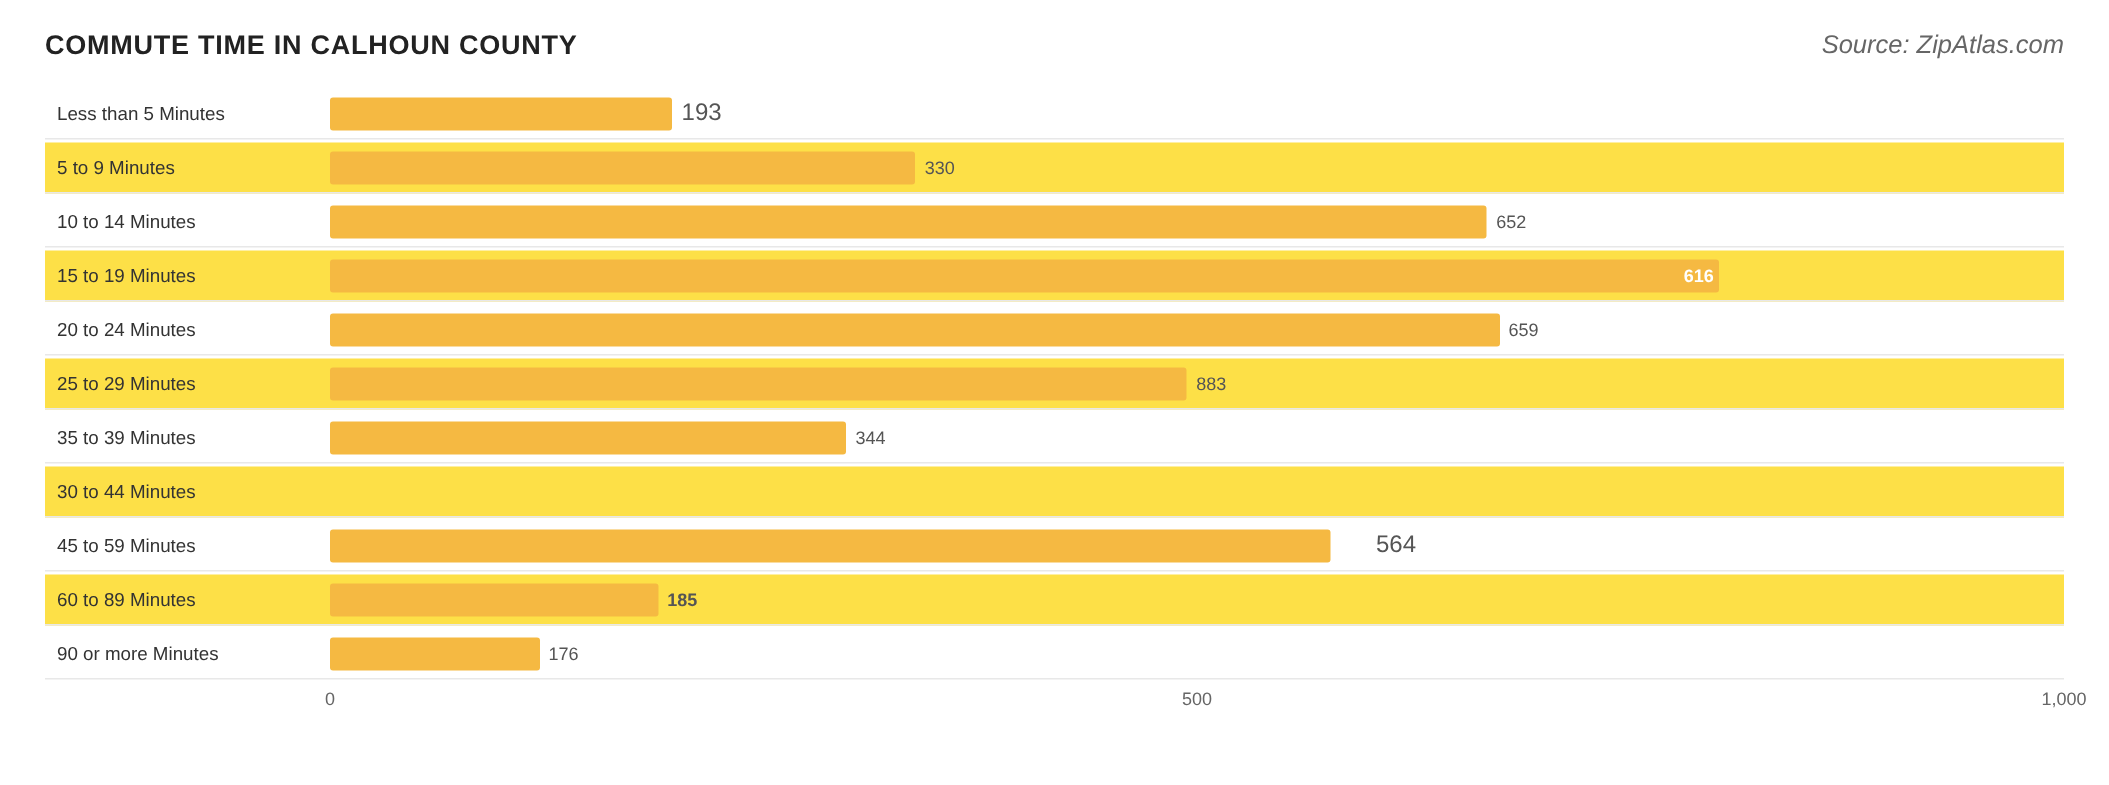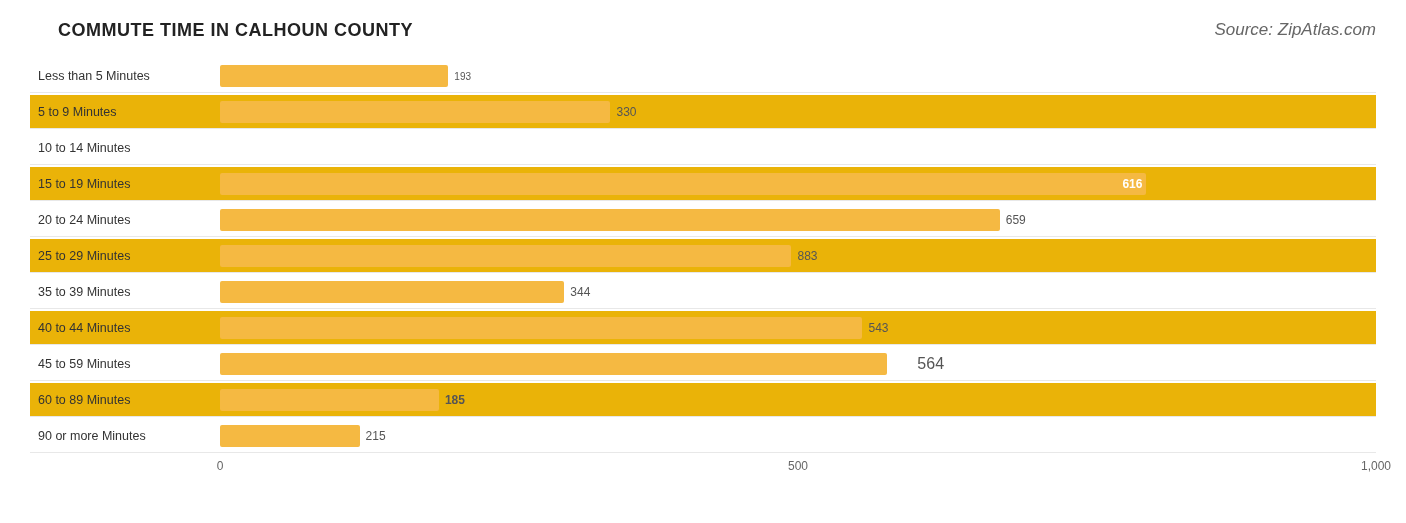--- a/index.html
+++ b/index.html
@@ -15,36 +15,35 @@
       justify-content: space-between;
       align-items: flex-start;
       margin-bottom: 18px;
     }
     .chart-title {
       font-size: 18px;
       font-weight: bold;
       color: #222;
       text-transform: uppercase;
       letter-spacing: 0.5px;
-      margin-left: 28px;
     }
     .source-text {
       font-size: 17px;
       color: #666;
       font-style: italic;
     }
     .chart-area {
       width: 100%;
     }
     .bar-row {
       display: flex;
       align-items: center;
       margin-bottom: 2px;
       height: 34px;
-      background: #eab308;
+      background: #fde047;
       border-bottom: 1px solid #e8e8e8;
     }
     .bar-row:nth-child(odd) {
       background: #fff;
     }
     .bar-label {
       width: 190px;
       min-width: 190px;
       font-size: 12.5px;
       color: #333;
@@ -104,36 +103,42 @@
   <div class="header-row">
     <span class="chart-title">COMMUTE TIME IN CALHOUN COUNTY</span>
     <span class="source-text">Source: ZipAtlas.com</span>
   </div>
   <div class="chart-area" id="chart-area">
 
   <div class="bar-row">
         <div class="bar-label">Less than 5 Minutes</div>
         <div class="bar-wrapper">
           <div class="bar-track">
-            <span style="position: absolute; left: calc(19.7544% + 6px); top: 50%; transform: translateY(-50%); font-size: 10px; color: rgb(85, 85, 85); white-space: nowrap;">193</span>
+            <span style="position: absolute; left: calc(19.7544% + 6px); top: 50%; transform: translateY(-50%); font-size: 16px; color: rgb(85, 85, 85); white-space: nowrap;">193</span>
             <div class="bar-fill" style="width: 19.7543%;"></div>
           </div>
         </div>
       </div>
       <div class="bar-row">
         <div class="bar-label">5 to 9 Minutes</div>
         <div class="bar-wrapper">
           <div class="bar-track">
             <span style="position: absolute; left: calc(33.7769% + 6px); top: 50%; transform: translateY(-50%); font-size: 12px; color: rgb(85, 85, 85); white-space: nowrap;">330</span>
             <div class="bar-fill" style="width: 33.7769%;"></div>
           </div>
         </div>
       </div>
       <div class="bar-row">
         <div class="bar-label">10 to 14 Minutes</div>
+        <div class="bar-wrapper">
+          <div class="bar-track">
+            <span style="position: absolute; left: calc(66.7349% + 6px); top: 50%; transform: translateY(-50%); font-size: 12px; color: rgb(85, 85, 85); white-space: nowrap;">652</span>
+            <div class="bar-fill" style="width: 66.7349%;"></div>
+          </div>
+        </div>
       </div>
       <div class="bar-row">
         <div class="bar-label">15 to 19 Minutes</div>
         <div class="bar-wrapper">
           <div class="bar-track">
             <div class="bar-fill" style="width: 80.1433%;">
               <span class="bar-value-inside">616</span>
             </div>
           </div>
         </div>
@@ -159,27 +164,21 @@
       <div class="bar-row">
         <div class="bar-label">35 to 39 Minutes</div>
         <div class="bar-wrapper">
           <div class="bar-track">
             <span style="position: absolute; left: calc(29.7851% + 6px); top: 50%; transform: translateY(-50%); font-size: 12px; color: rgb(85, 85, 85); white-space: nowrap;">344</span>
             <div class="bar-fill" style="width: 29.7851%;"></div>
           </div>
         </div>
       </div>
       <div class="bar-row">
-        <div class="bar-label">40 to 44 Minutes</div>
-        <div class="bar-wrapper">
-          <div class="bar-track">
-            <span style="position: absolute; left: calc(55.5783% + 6px); top: 50%; transform: translateY(-50%); font-size: 12px; color: rgb(85, 85, 85); white-space: nowrap;">543</span>
-            <div class="bar-fill" style="width: 55.5783%;"></div>
-          </div>
-        </div>
+        <div class="bar-label">30 to 44 Minutes</div>
       </div>
       <div class="bar-row">
         <div class="bar-label">45 to 59 Minutes</div>
         <div class="bar-wrapper">
           <div class="bar-track">
             <span style="position: absolute; left: calc(57.7277% + 6px); top: 50%; transform: translateY(-50%); font-size: 16px; color: rgb(85, 85, 85); white-space: nowrap; margin-left: 24px;">564</span>
             <div class="bar-fill" style="width: 57.7277%;"></div>
           </div>
         </div>
       </div>
@@ -189,21 +188,21 @@
           <div class="bar-track">
             <span style="position: absolute; left: calc(18.9355% + 6px); top: 50%; transform: translateY(-50%); font-size: 12px; color: rgb(85, 85, 85); white-space: nowrap; font-weight: bold;">185</span>
             <div class="bar-fill" style="width: 18.9355%;"></div>
           </div>
         </div>
       </div>
       <div class="bar-row">
         <div class="bar-label">90 or more Minutes</div>
         <div class="bar-wrapper">
           <div class="bar-track">
-            <span style="position: absolute; left: calc(12.0778% + 6px); top: 50%; transform: translateY(-50%); font-size: 12px; color: rgb(85, 85, 85); white-space: nowrap;">215</span>
+            <span style="position: absolute; left: calc(12.0778% + 6px); top: 50%; transform: translateY(-50%); font-size: 12px; color: rgb(85, 85, 85); white-space: nowrap;">176</span>
             <div class="bar-fill" style="width: 12.0778%;"></div>
           </div>
         </div>
       </div>
     </div>
   <div class="x-axis-row" id="x-axis-row">
     <div class="x-axis-inner" id="x-axis-inner">
     <span class="x-tick" style="left: 0%;">0</span>
         <span class="x-tick" style="left: 50%;">500</span>
         <span class="x-tick" style="left: 100%;">1,000</span>

